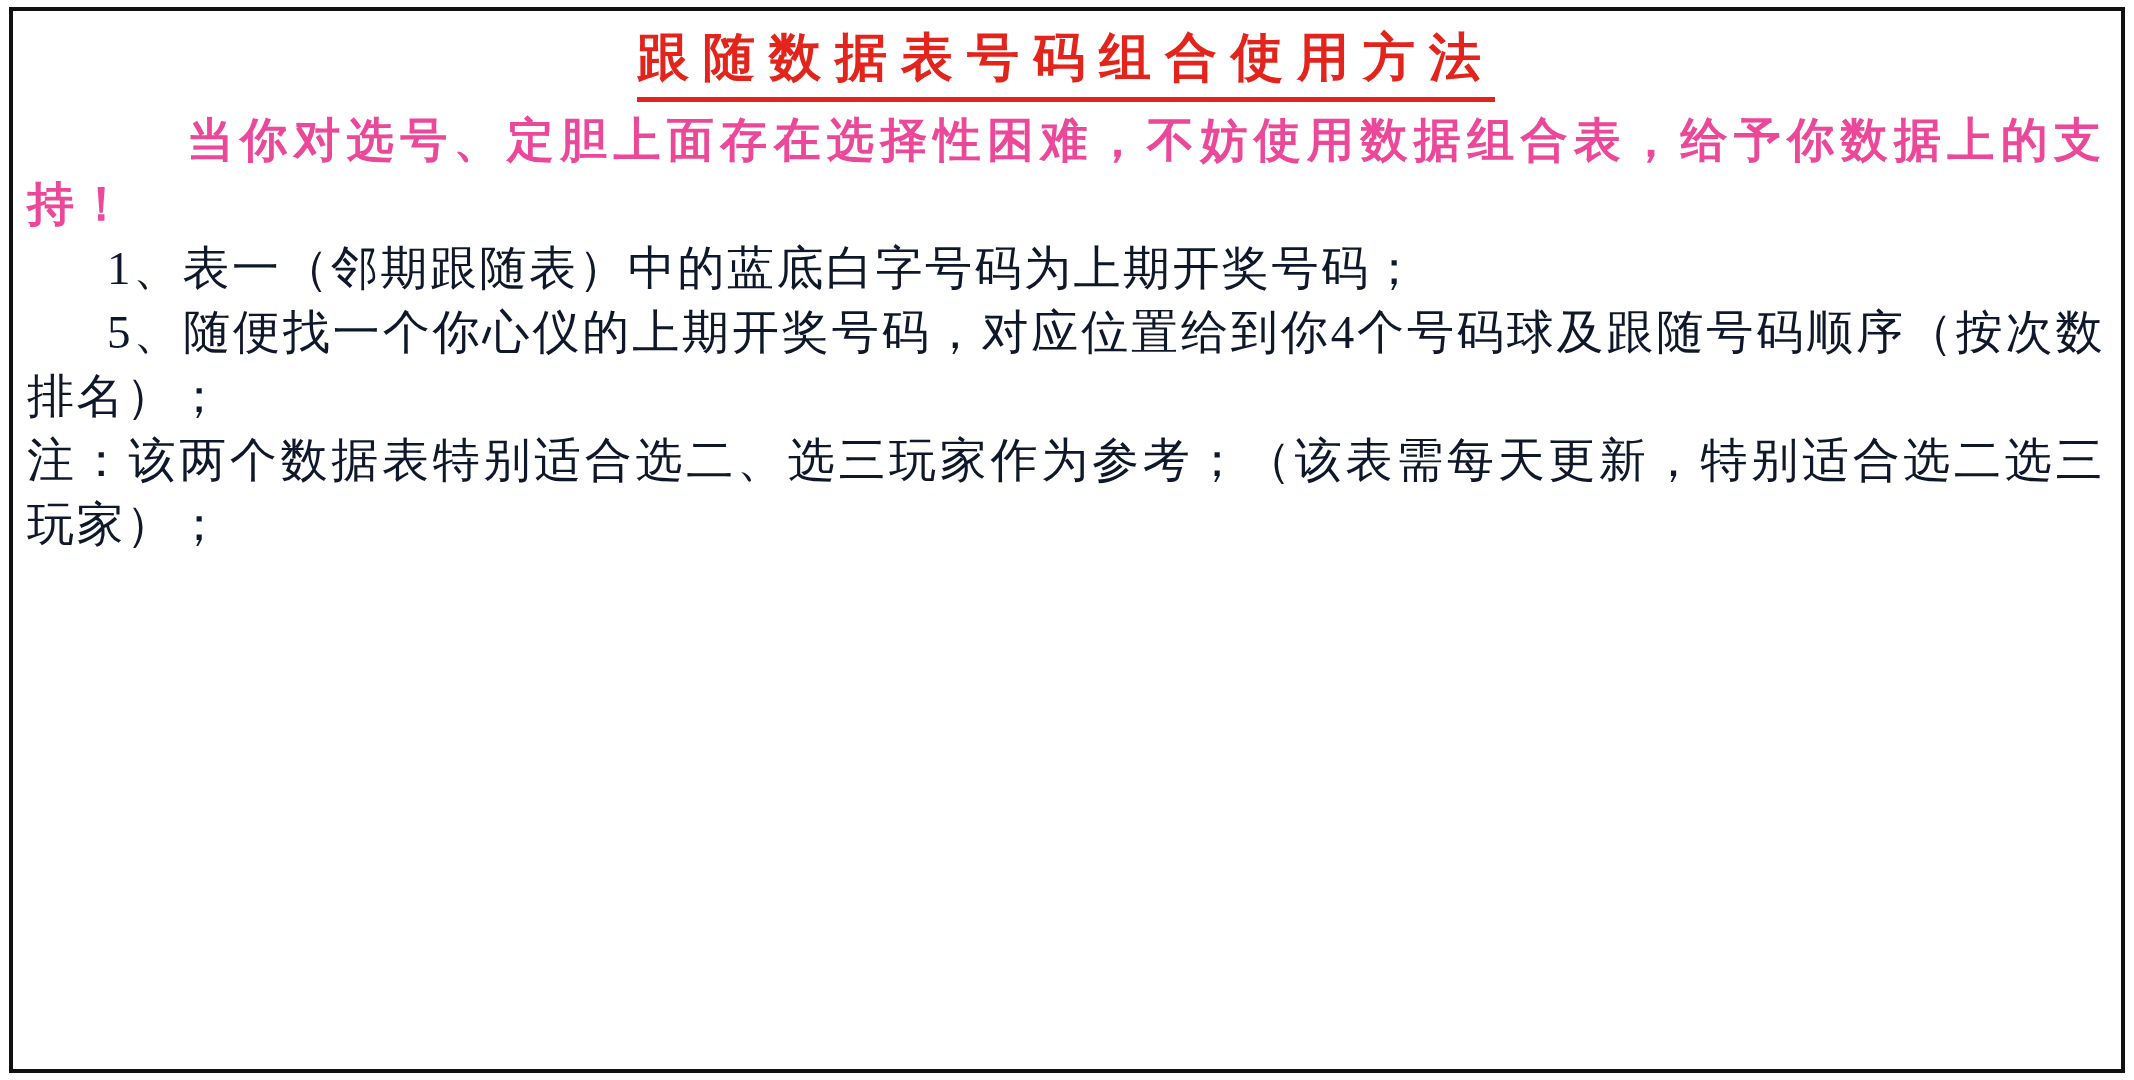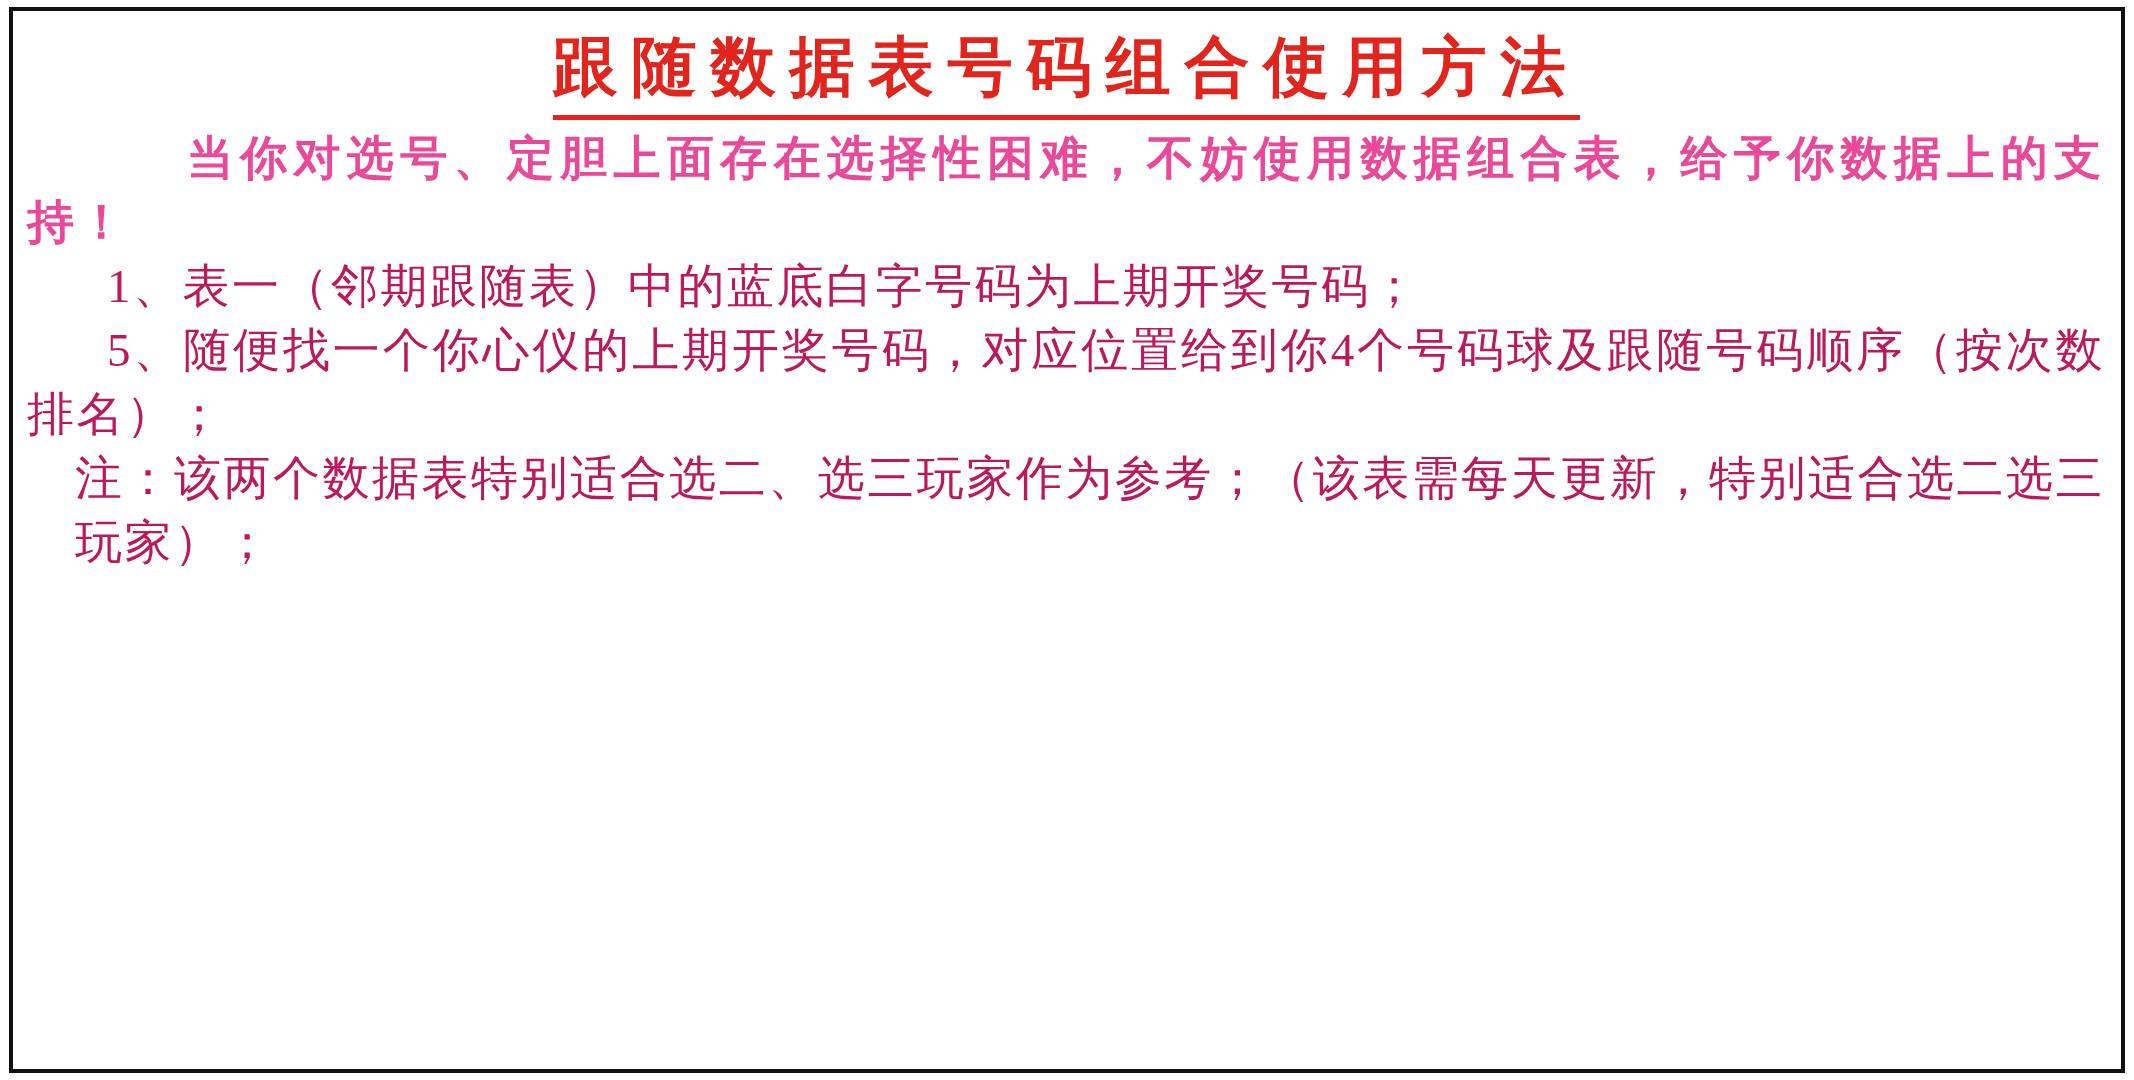--- a/index.html
+++ b/index.html
@@ -18,50 +18,49 @@
     margin: 7px 9px;
     width: calc(2134px - 18px);
     height: calc(1080px - 14px);
     border: 4px solid #111111;
     padding: 2px 16px 6px 14px;
     background: #ffffff;
   }
   .doc-title {
     margin: 10px 0 6px 0;
     text-align: center;
-    font-size: 65px;
+    font-size: 52px;
     font-weight: bold;
     color: #e2241c;
     letter-spacing: 14px;
   }
   .doc-title .underline {
     display: inline-block;
     border-bottom: 5px solid #e2241c;
     padding-bottom: 4px;
   }
   p {
     margin: 0;
     font-size: 47px;
     line-height: 64px;
-    color: #be185d;
+    color: #0f172a;
     text-align: justify;
     letter-spacing: 2.5px;
   }
   p.intro {
     color: #ec4899;
     font-weight: bold;
     text-indent: 3.4em;
     letter-spacing: 4px;
   }
   p.step {
     text-indent: 1.7em;
   }
   p.note {
     text-indent: 0;
-    margin-left: 48px;
   }
 </style>
 </head>
 <body>
 
 <div class="frame">
   <h1 class="doc-title"><span class="underline">跟随数据表号码组合使用方法</span></h1>
   <p class="intro">当你对选号、定胆上面存在选择性困难，不妨使用数据组合表，给予你数据上的支持！</p>
   <p class="step">1、表一（邻期跟随表）中的蓝底白字号码为上期开奖号码；</p>
   <p class="step">5、随便找一个你心仪的上期开奖号码，对应位置给到你4个号码球及跟随号码顺序（按次数排名）；</p>

